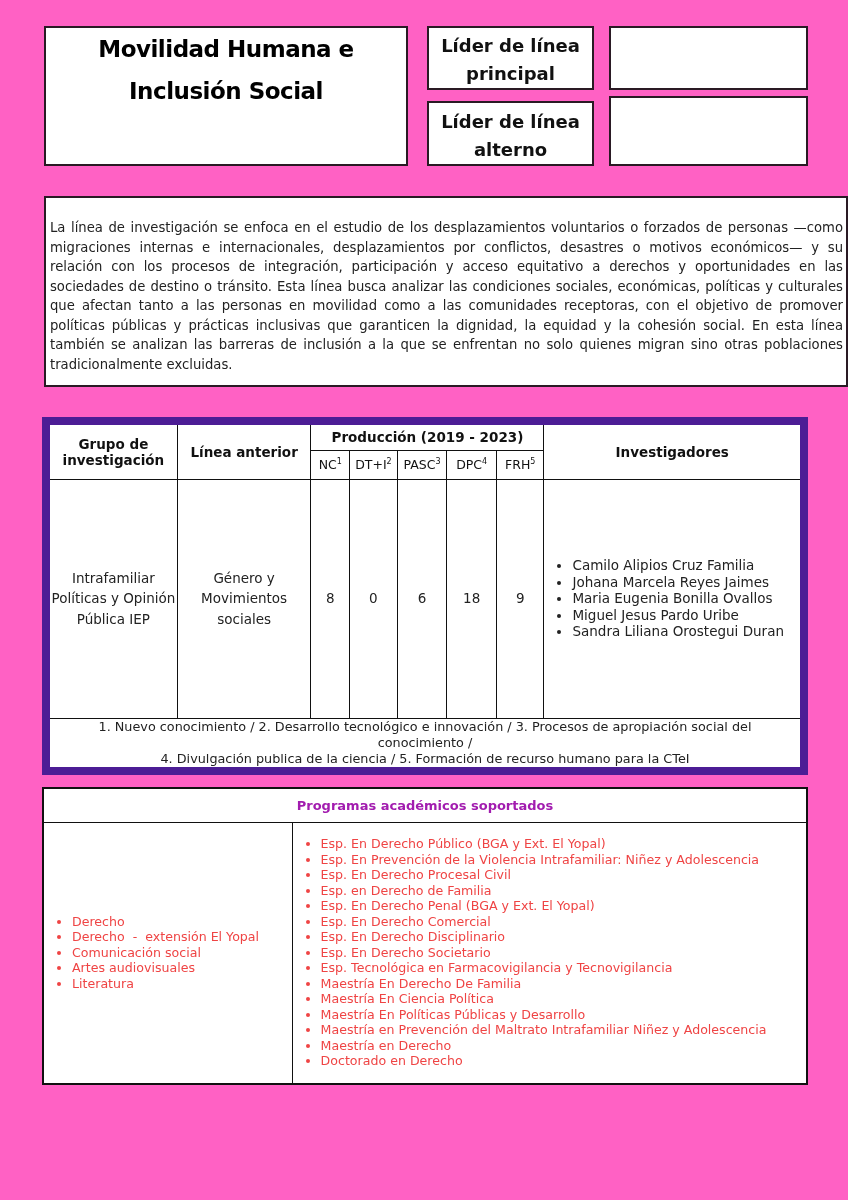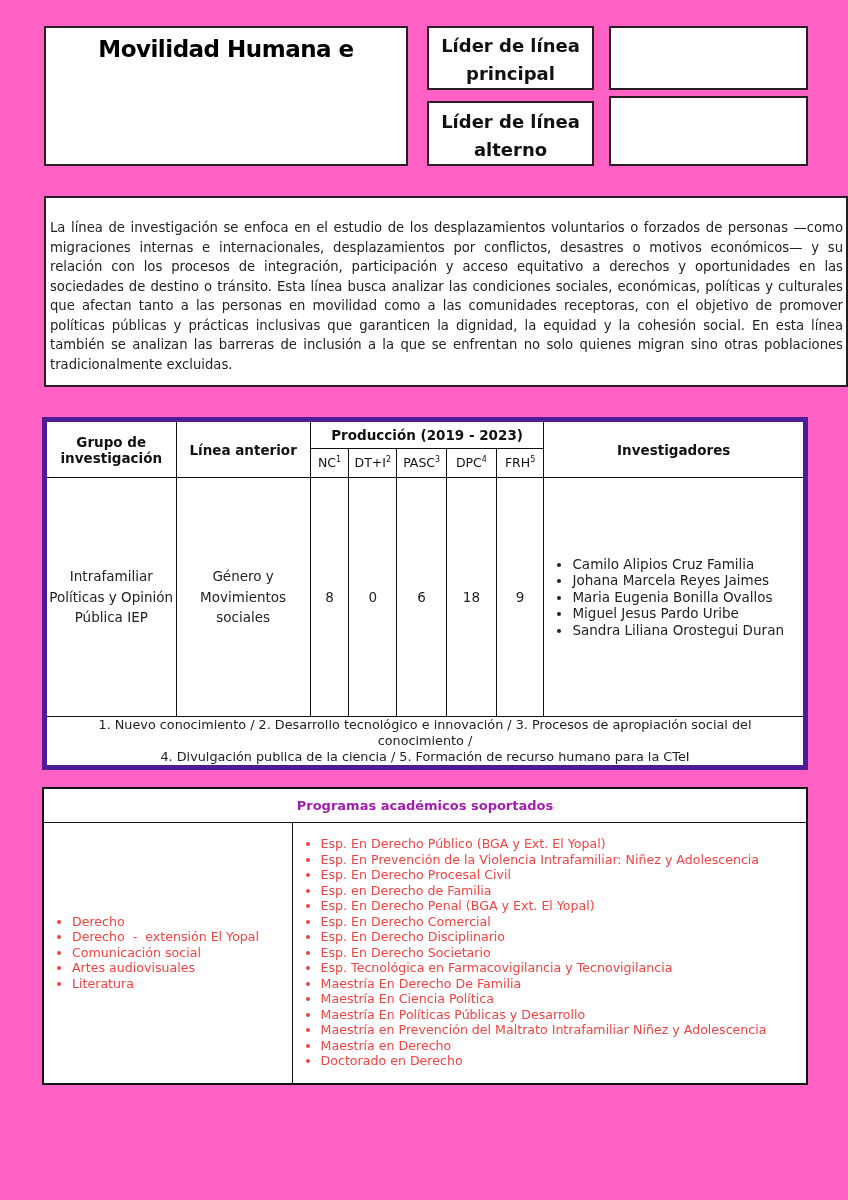--- a/index.html
+++ b/index.html
@@ -31,21 +31,21 @@
     #leader-main-value { left: 609px; top: 26px; width: 199px; height: 64px; }
     #leader-alt-value  { left: 609px; top: 96px; width: 199px; height: 70px; }
 
     #desc-box { left: 44px; top: 196px; width: 804px; height: 191px;
       padding: 20px 3px 0 4px; }
     #desc-box p { margin: 0; font-size: 13.2px; line-height: 19.5px; text-align: justify; color: #222; }
 
     
     table { border-collapse: collapse; }
     #research-table { position: absolute; left: 42px; top: 417px; width: 766px;
-      background: #fff; border: 5px solid #4c1d95; }
+      background: #fff; border: 8px solid #4c1d95; }
     #research-table td, #research-table th { border: 1.5px solid #111; padding: 0; text-align: center;
       vertical-align: middle; font-size: 13.5px; color: #222; }
     #research-table th { font-weight: bold; font-size: 13.5px; color: #111; }
     #research-table .sub th { font-weight: normal; font-size: 12.5px; height: 28px; }
     #research-table sup { font-size: 8px; }
     #research-table .h1 { height: 29px; }
     #research-table .data-row td { height: 238px; line-height: 20.5px; }
     #research-table ul { margin: 0; padding-left: 28px; text-align: left; list-style: disc; line-height: 16.5px; font-size: 13.5px; }
     #research-table .foot td { height: 42px; font-size: 12.8px; line-height: 16px; padding: 0 8px; }
 
@@ -59,20 +59,21 @@
     #programs-table .body-row td { height: 260px; vertical-align: middle; }
     #programs-table ul { margin: 0; padding-left: 28px; list-style: disc; font-size: 12.6px; line-height: 15.5px; color: #ef4444; }
     #programs-table li { white-space: nowrap; }
   </style>
 </head>
 <body>
 
 <div class="box" id="title-box">
   <div class="title">
     <div>Movilidad Humana e</div>
+    <div>Inclusión Social</div>
   </div>
 </div>
 
 <div class="box leader-label" id="leader-main-label">
   <div>
     <div>Líder de línea</div>
     <div>principal</div>
   </div>
 </div>
 <div class="box" id="leader-main-value"></div>

